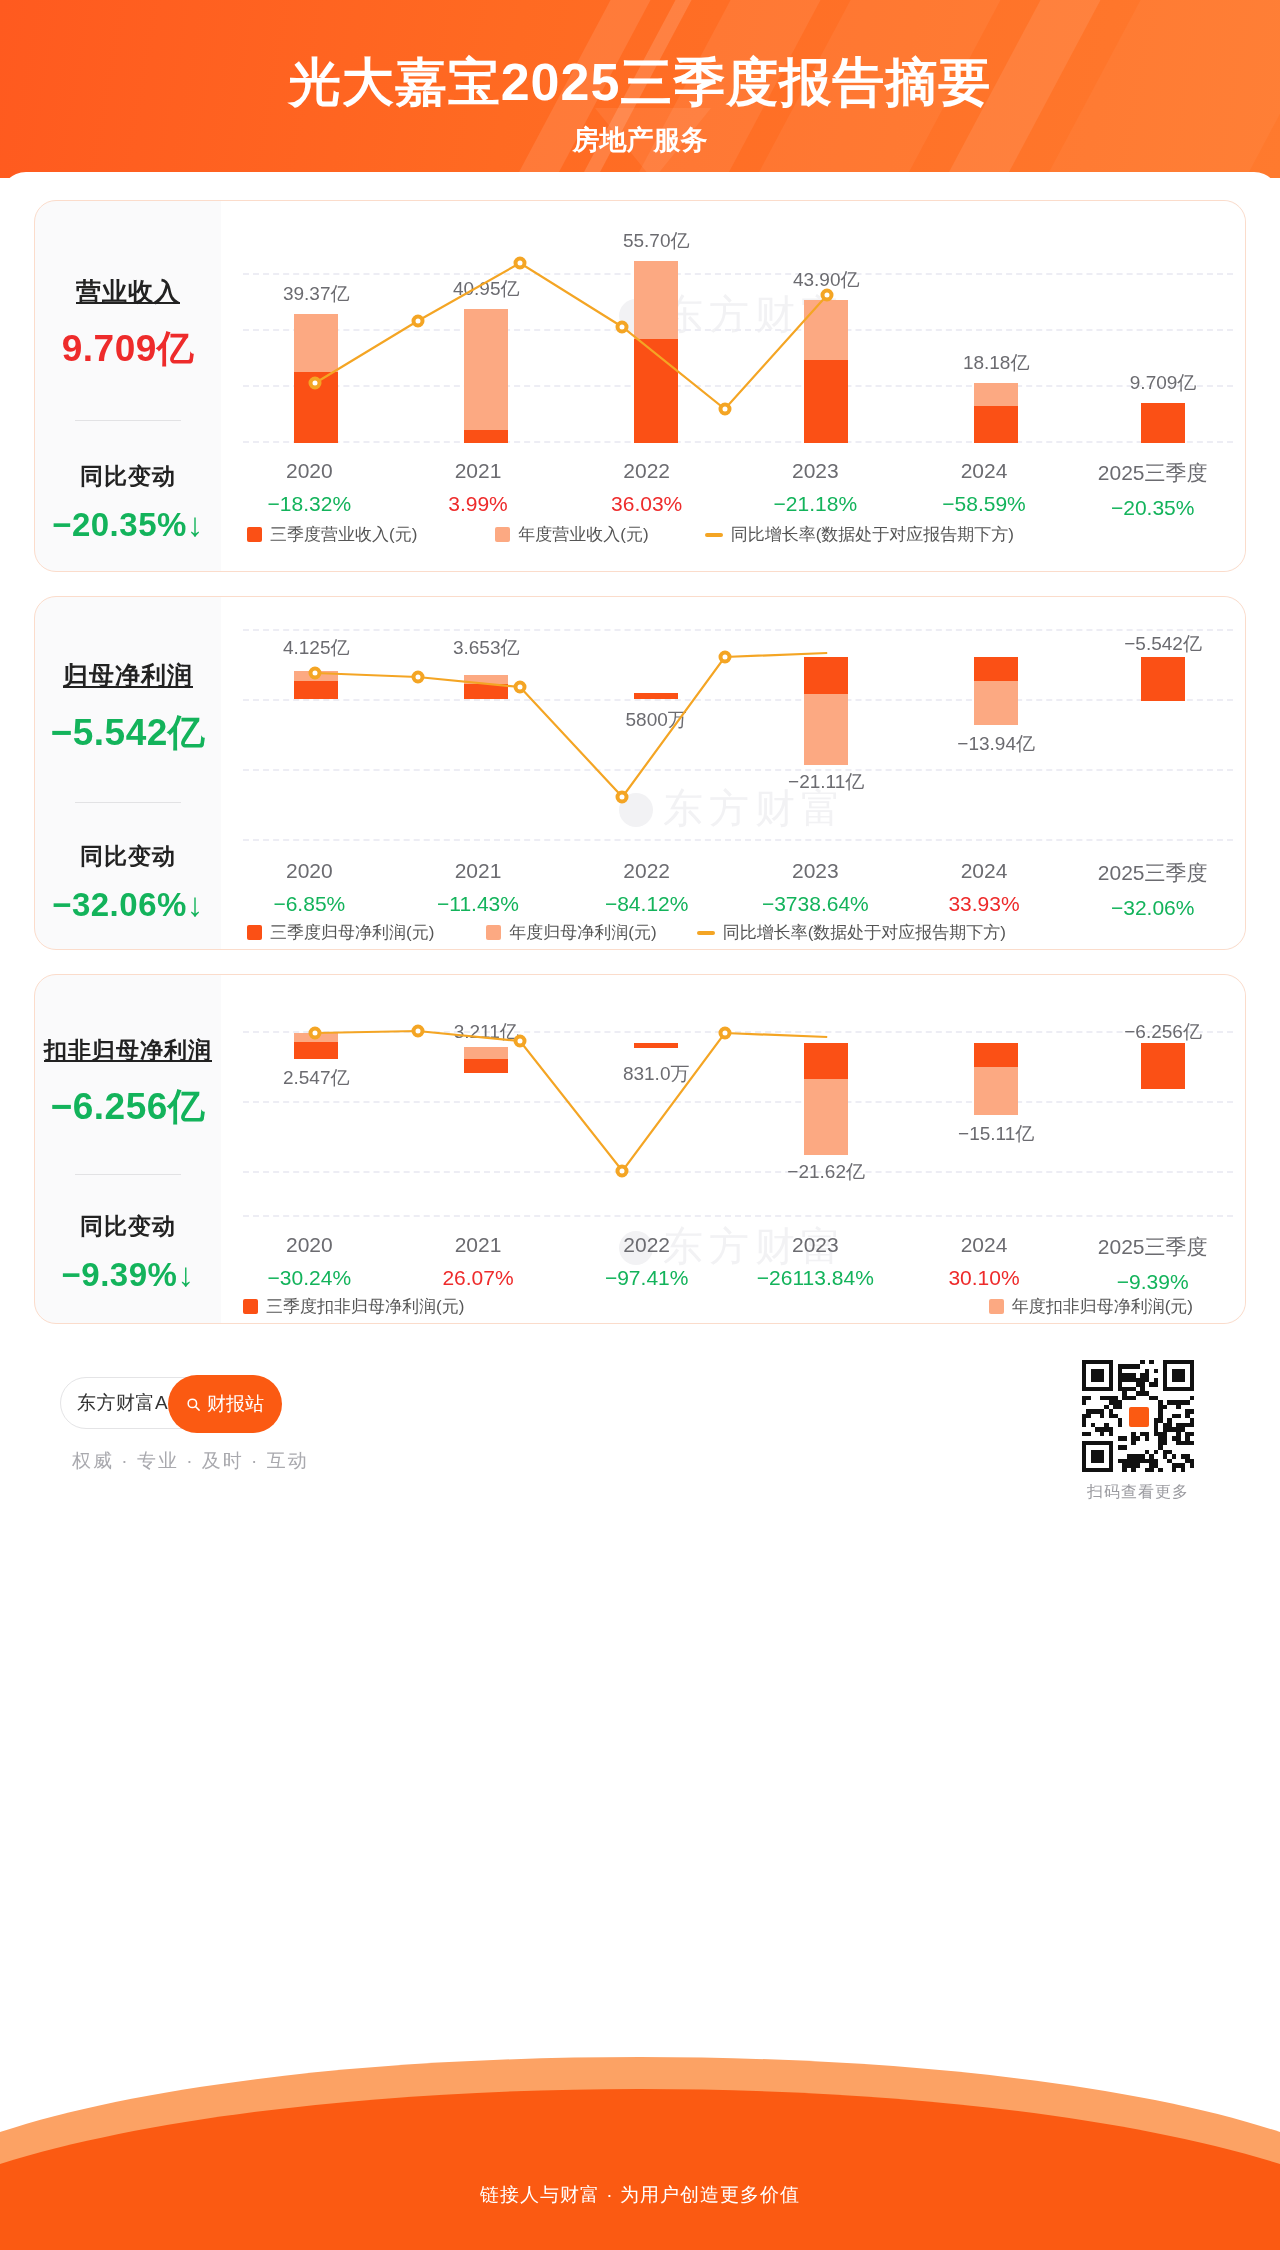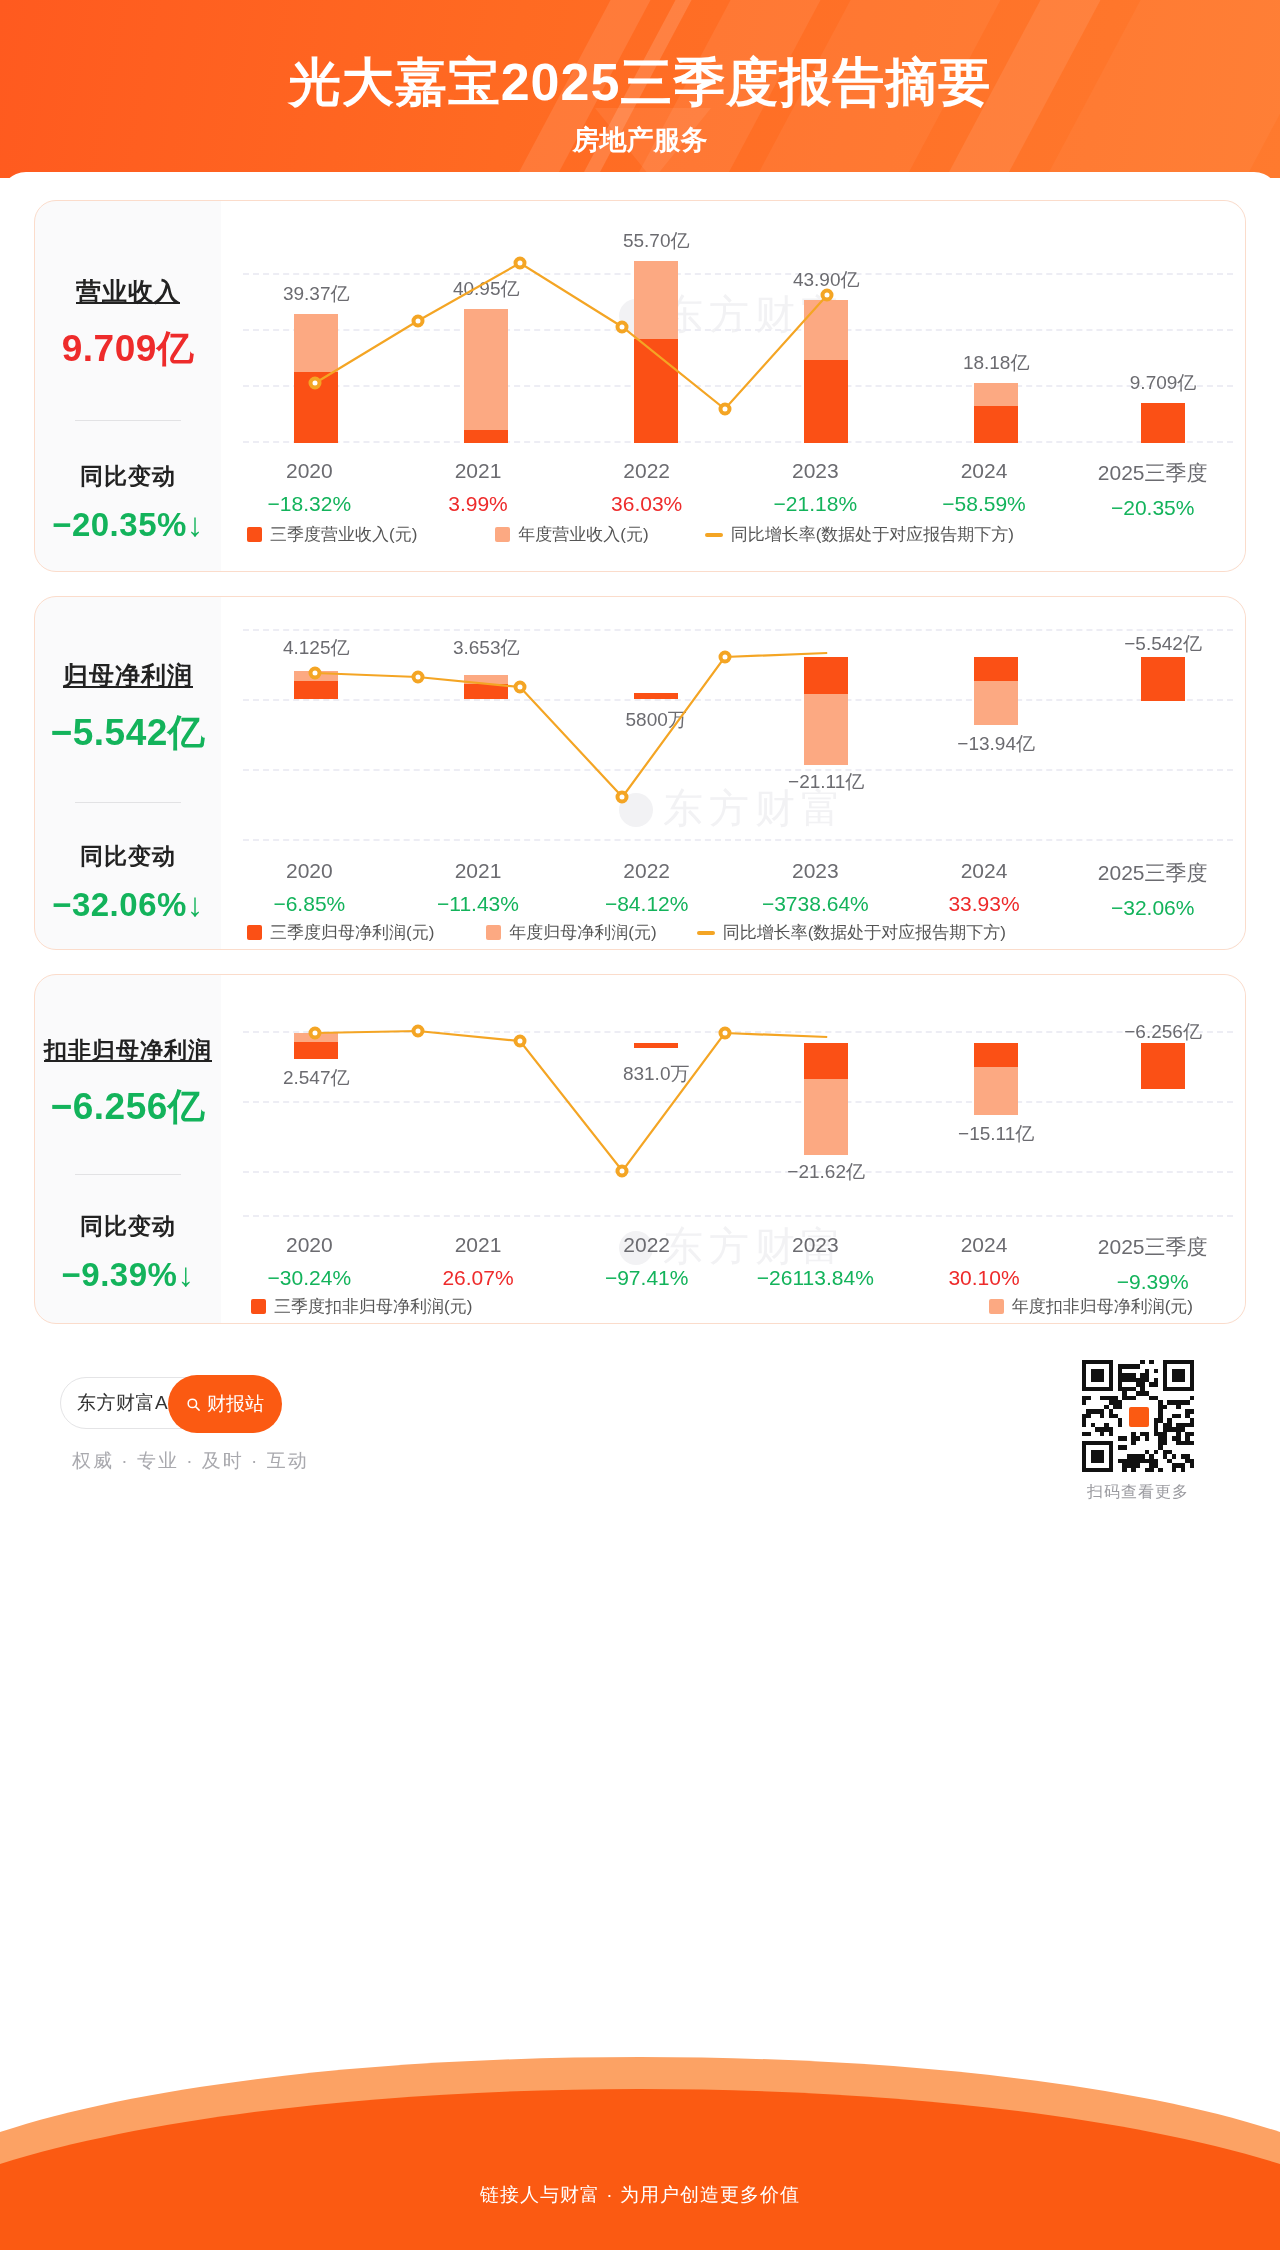--- a/index.html
+++ b/index.html
@@ -427,20 +427,27 @@
       <div class="plot" style="top:44px; height:210px;">
 
         <div class="bar-col" style="left:1.0%; width:16.6%; bottom:auto; top:0; height:210px;">
           <div class="bar" style="top:14px; height:26px;">
             <div class="seg-year" style="height:34%"></div>
             <div class="seg-q3" style="height:66%"></div>
           </div>
           <div class="vlabel" style="top:46px">2.547亿</div>
         </div>
 
+        <div class="bar-col" style="left:17.6%; width:16.6%; bottom:auto; top:0; height:210px;">
+          <div class="vlabel" style="top:0px">3.211亿</div>
+          <div class="bar" style="top:28px; height:26px;">
+            <div class="seg-year" style="height:46%"></div>
+            <div class="seg-q3" style="height:54%"></div>
+          </div>
+        </div>
 
         <div class="bar-col" style="left:34.2%; width:16.6%; bottom:auto; top:0; height:210px;">
           <div class="bar" style="top:24px; height:5px;">
             <div class="seg-q3" style="height:100%"></div>
           </div>
           <div class="vlabel" style="top:42px">831.0万</div>
         </div>
 
         <div class="bar-col" style="left:50.8%; width:16.6%; bottom:auto; top:0; height:210px;">
           <div class="bar" style="top:24px; height:112px;">
@@ -496,21 +503,21 @@
           <div class="xyear">2024</div>
           <div class="xpct up">30.10%</div>
         </div>
         <div class="xcell">
           <div class="xyear">2025三季度</div>
           <div class="xpct down">−9.39%</div>
         </div>
       </div>
 
       <div class="legend" style="top:320px; left:22px; right:22px;">
-        <div class="lg" style="margin-left:8px">
+        <div class="lg" style="margin-left:0">
           <span class="sw q3"></span>
           <span>三季度扣非归母净利润(元)</span>
         </div>
         <div class="lg" style="margin-left:auto; margin-right:30px">
           <span class="sw yr"></span>
           <span>年度扣非归母净利润(元)</span>
         </div>
       </div>
 
     </div>

